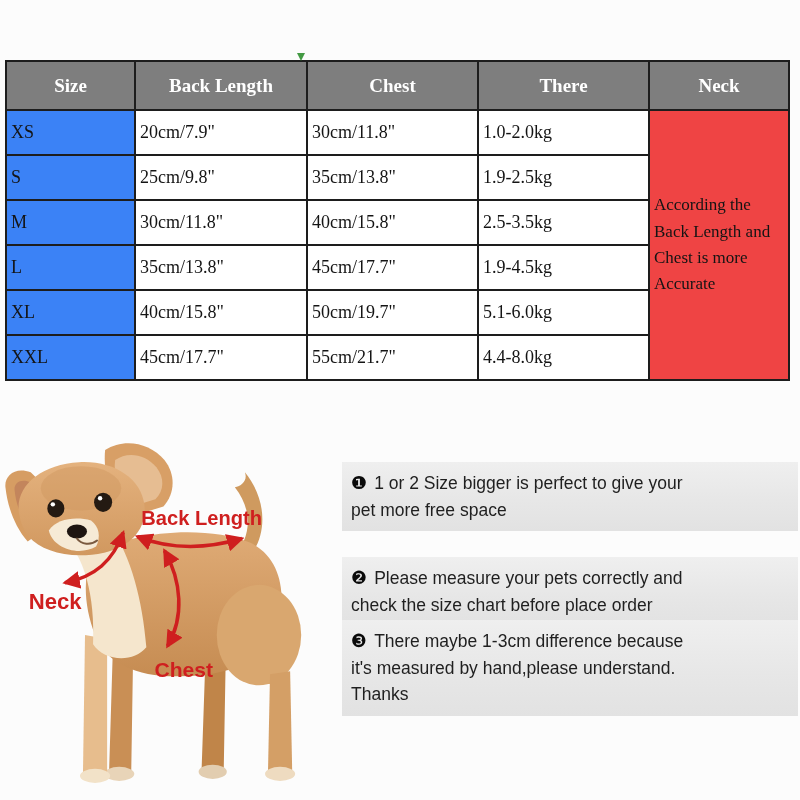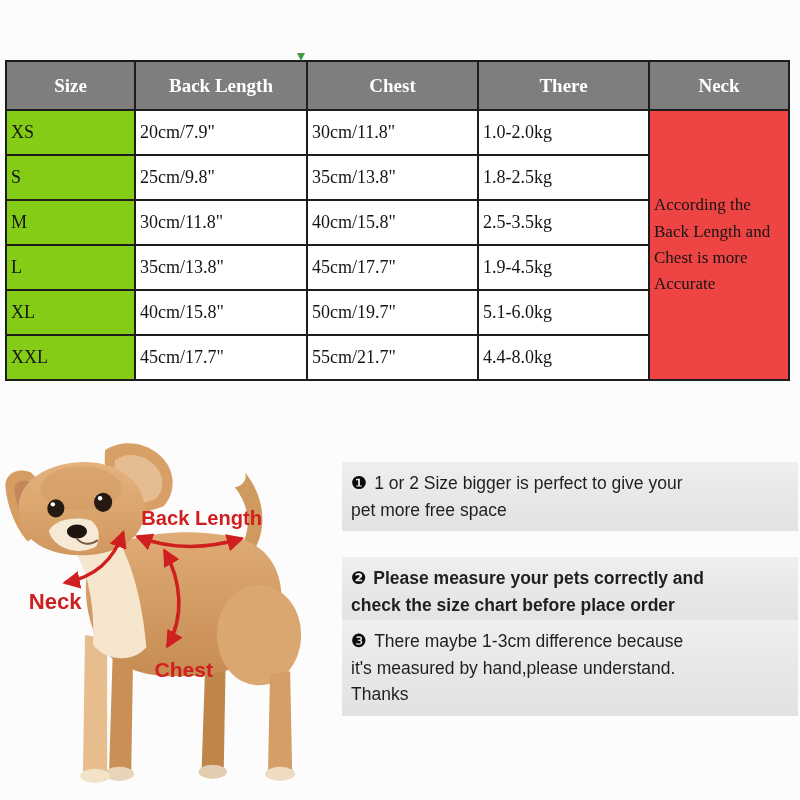--- a/index.html
+++ b/index.html
@@ -19,40 +19,40 @@
     border:2px solid #1d1d1d;vertical-align:middle;
     padding:0 4px;overflow:hidden;
   }
   .size-table th{
     background:#7e7e7e;color:#ffffff;
     font-size:19px;font-weight:bold;height:47px;
   }
   .size-table td{
     background:#ffffff;color:#141414;font-size:18px;height:43px;
   }
-  .size-table td.size-col{background:#84cc16;}
+  .size-table td.size-col{background:#3b82f6;}
   .size-table td.tips-cell{
     white-space:pre-line;font-size:17px;line-height:1.55;background:#ef4444;
   }
 
   
   .green-mark{position:absolute;left:296px;top:53px;}
 
   
   .dog-wrap{position:absolute;left:0px;top:438px;width:348px;height:362px;}
 
   
   .note{
     position:absolute;left:342px;width:456px;box-sizing:border-box;
     background:linear-gradient(180deg,#efefef 0%,#e7e7e7 55%,#e2e2e2 100%);
     color:#1f1f1f;font-size:17.5px;line-height:1.5;
     padding:8px 10px 8px 9px;
   }
   .note-1{top:462px;min-height:66px;}
-  .note-2{top:557px;min-height:65px;font-weight:bold;}
+  .note-2{top:557px;min-height:65px;}
   .note-3{top:620px;min-height:88px;}
   .bullet{font-size:18px;margin-right:7px;color:#0a0a0a;}
   .note-text{white-space:pre-line;text-align:right;}
 </style>
 </head>
 <body>
 
 <table class="size-table">
   <colgroup>
     <col style="width:129px">
@@ -78,21 +78,21 @@
       <td>1.0-2.0kg</td>
       <td class="tips-cell" rowspan="6">According the
 Back Length and
 Chest is more
 Accurate</td>
     </tr>
     <tr>
       <td class="size-col">S</td>
       <td>25cm/9.8"</td>
       <td>35cm/13.8"</td>
-      <td>1.8-2.5kg</td>
+      <td>1.9-2.5kg</td>
     </tr>
     <tr>
       <td class="size-col">M</td>
       <td>30cm/11.8"</td>
       <td>40cm/15.8"</td>
       <td>2.5-3.5kg</td>
     </tr>
     <tr>
       <td class="size-col">L</td>
       <td>35cm/13.8"</td>

